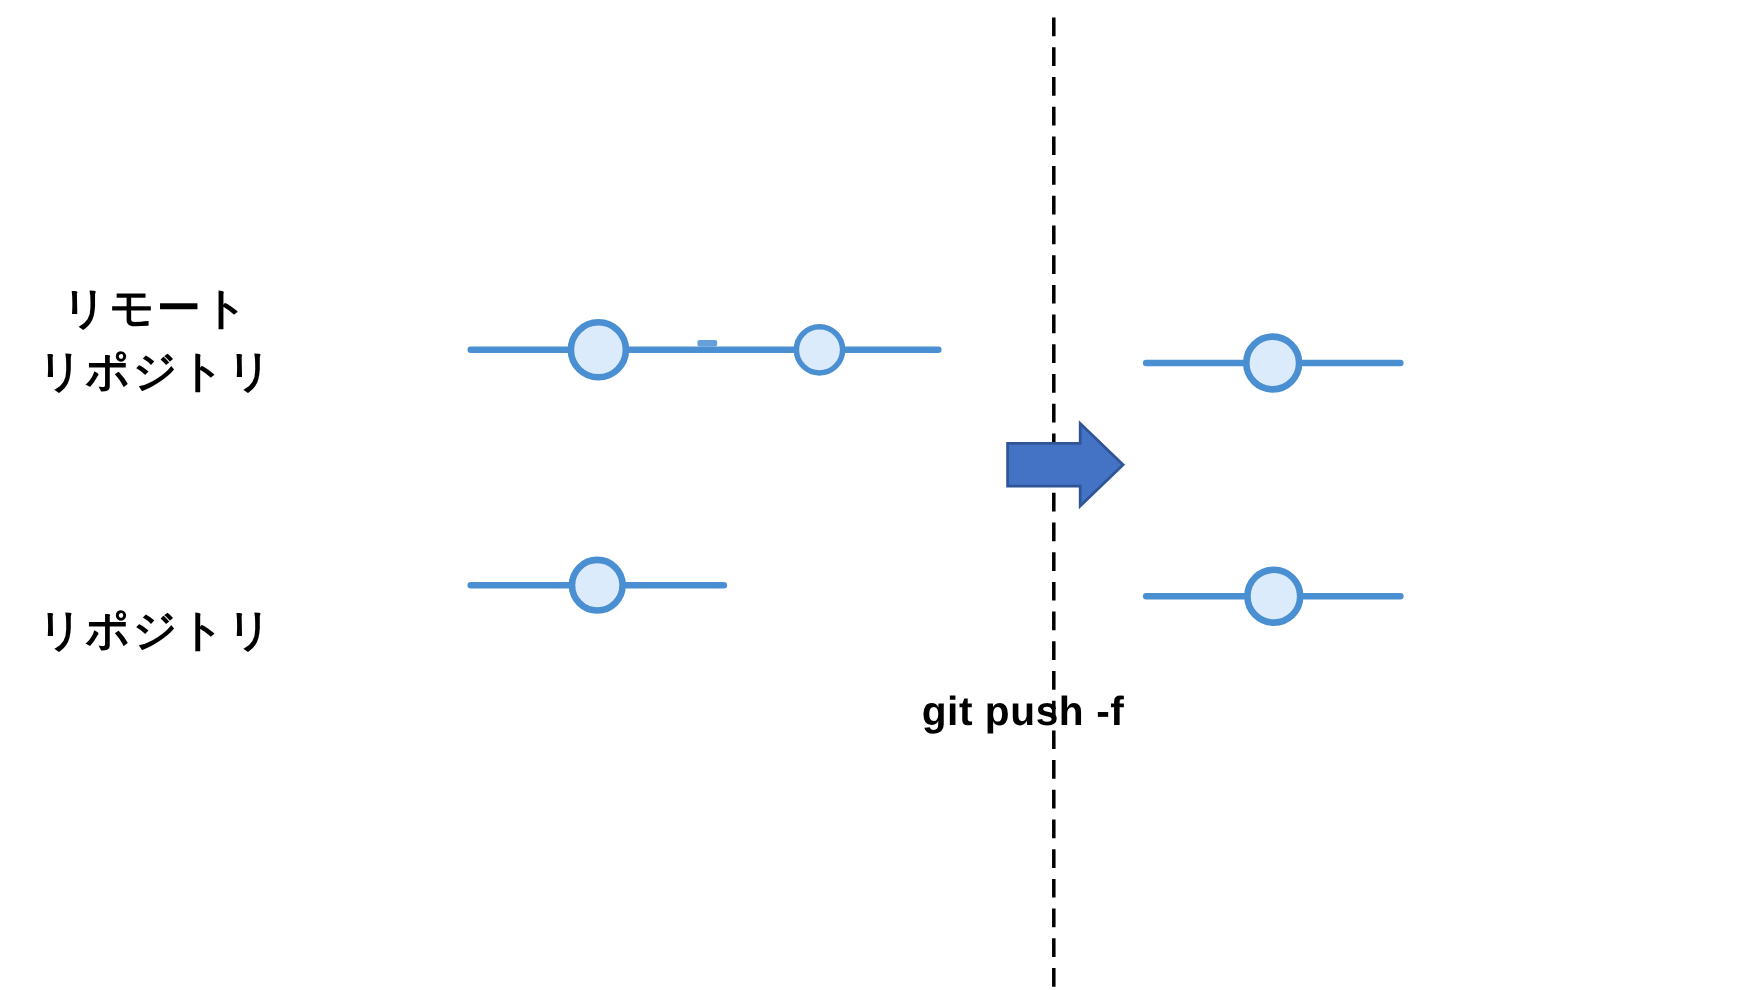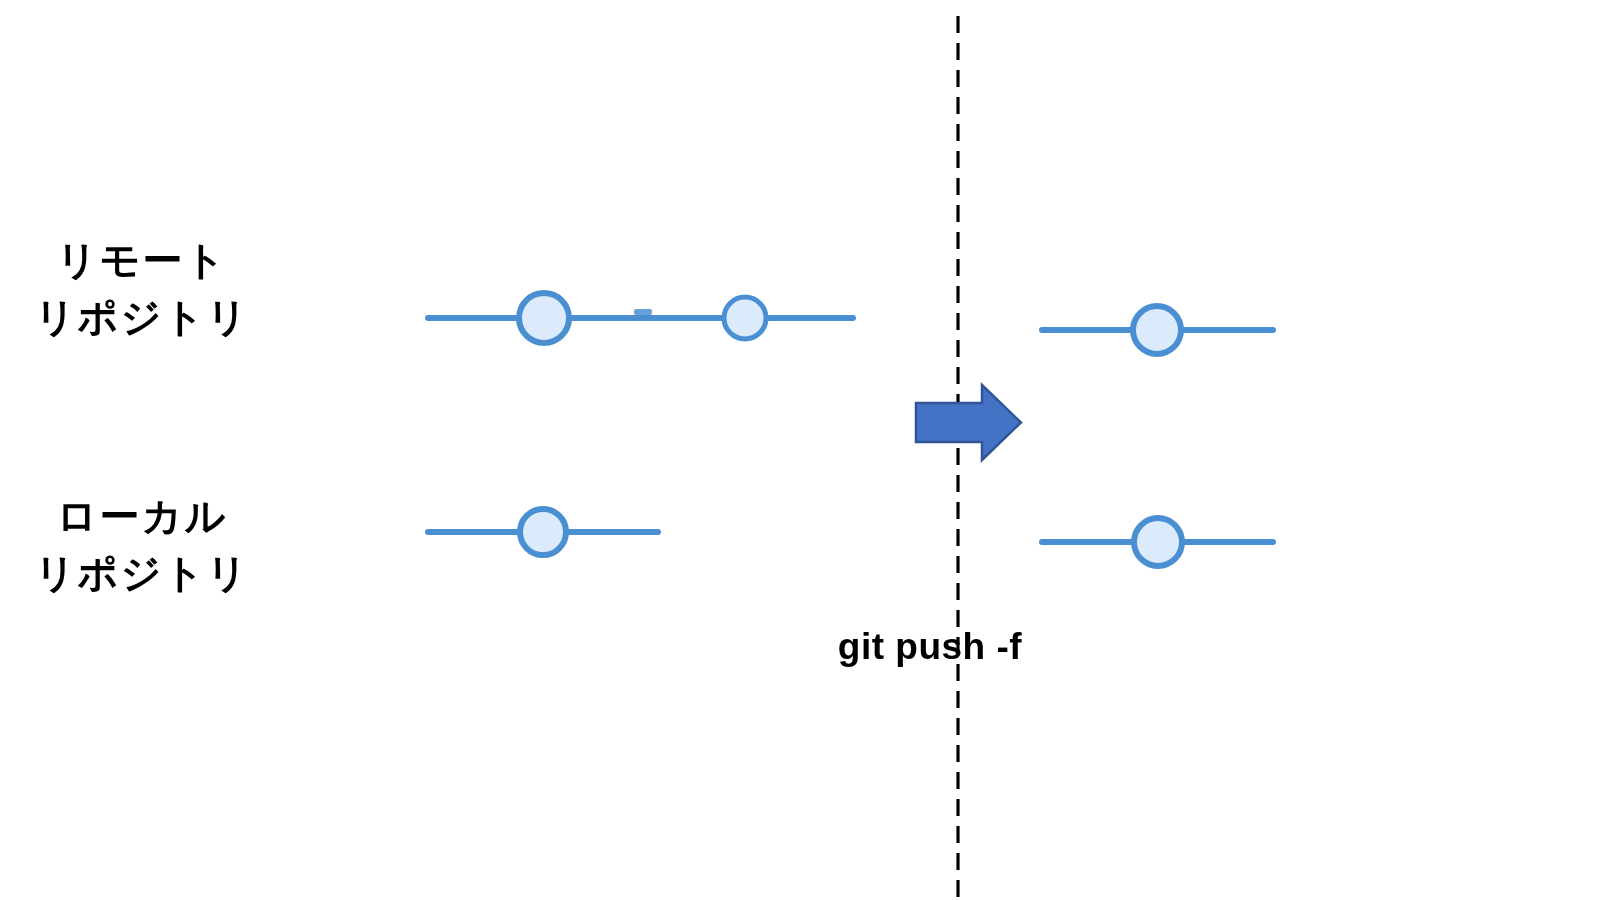--- a/index.html
+++ b/index.html
@@ -57,21 +57,21 @@
     position: absolute;
     left: 20px;
     width: 244px;
     text-align: center;
     font-size: 40px;
     font-weight: bold;
     line-height: 57px;
     letter-spacing: 2px;
     white-space: nowrap;
   }
-  .repo-label-remote { top: 232px; text-align: center; }
+  .repo-label-remote { top: 253px; text-align: center; }
   .repo-label-local  { top: 488px; }
   .caption {
     position: absolute;
     left: 760px;
     top: 626px;
     width: 340px;
     text-align: center;
     font-size: 37px;
     font-weight: bold;
     letter-spacing: 0.5px;
@@ -111,19 +111,19 @@
 
     <polygon class="push-arrow" points="916,403 982,403 982,385 1021,422.5 982,460 982,442 916,442"></polygon>
   </svg>
 
   <div class="repo-label repo-label-remote">
     <span>リモート</span><br>
     <span>リポジトリ</span>
   </div>
 
   <div class="repo-label repo-label-local">
-    <span>ローカル</span><br>
+    <br>
     <span>リポジトリ</span>
   </div>
 
   <div class="caption">git push -f</div>
 
 </div>
 
 </body></html>

